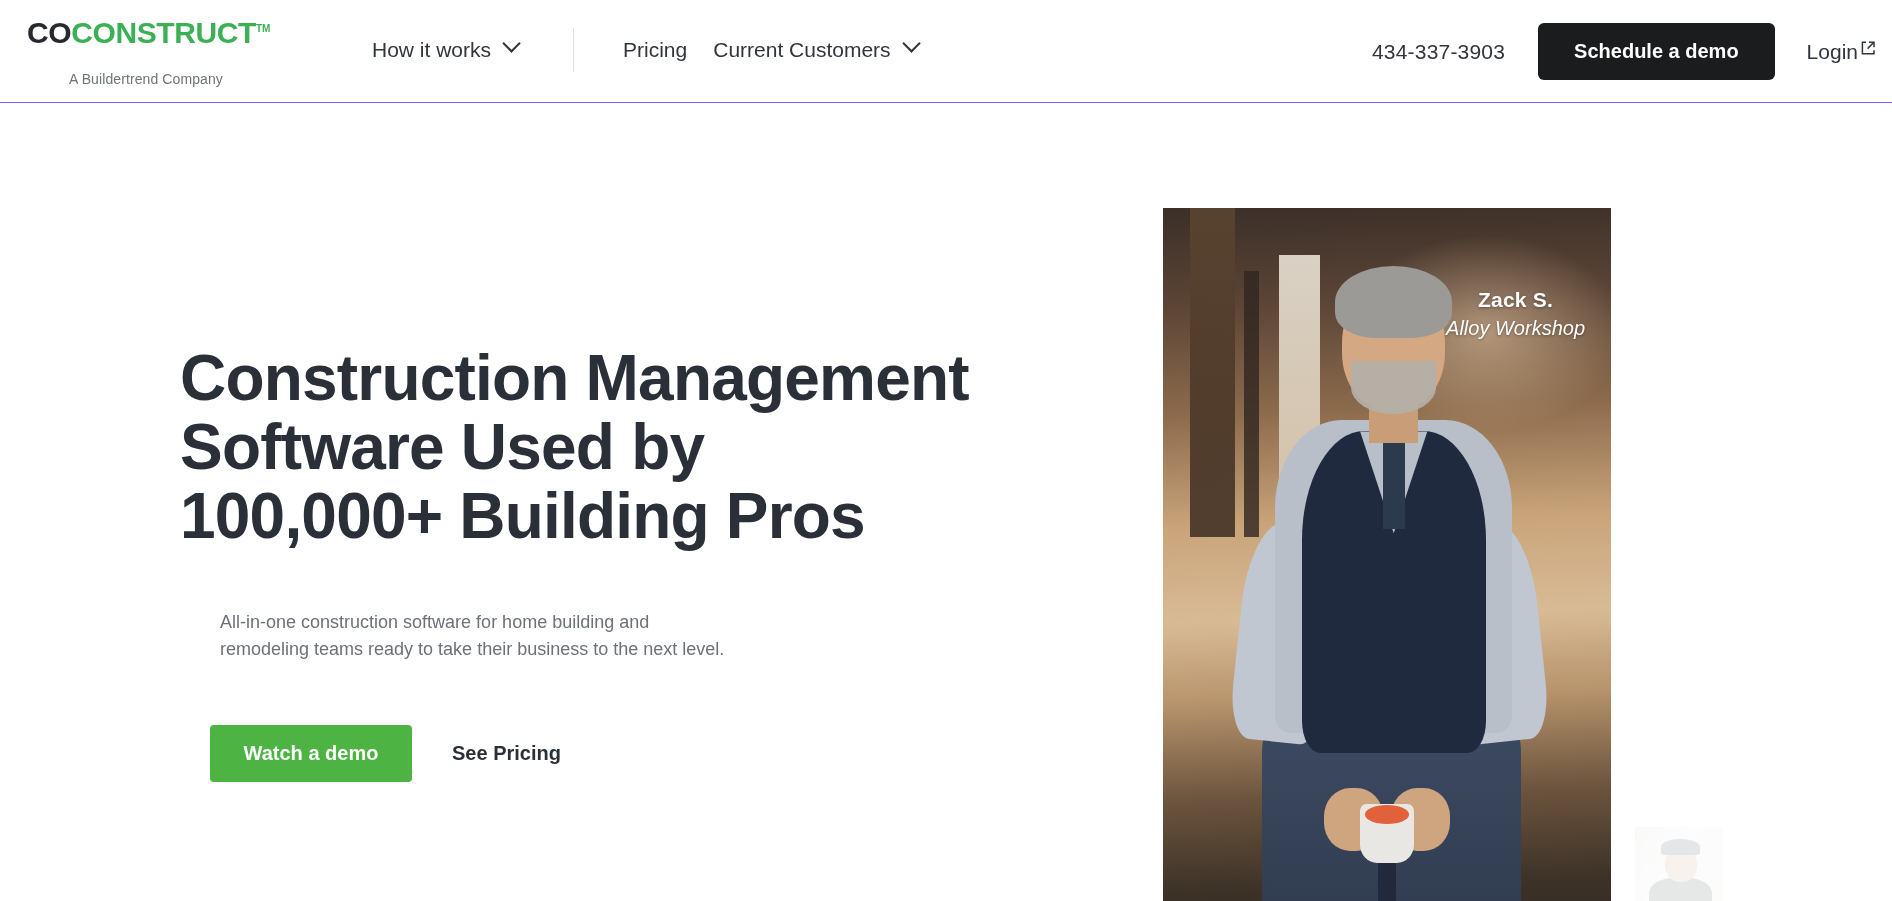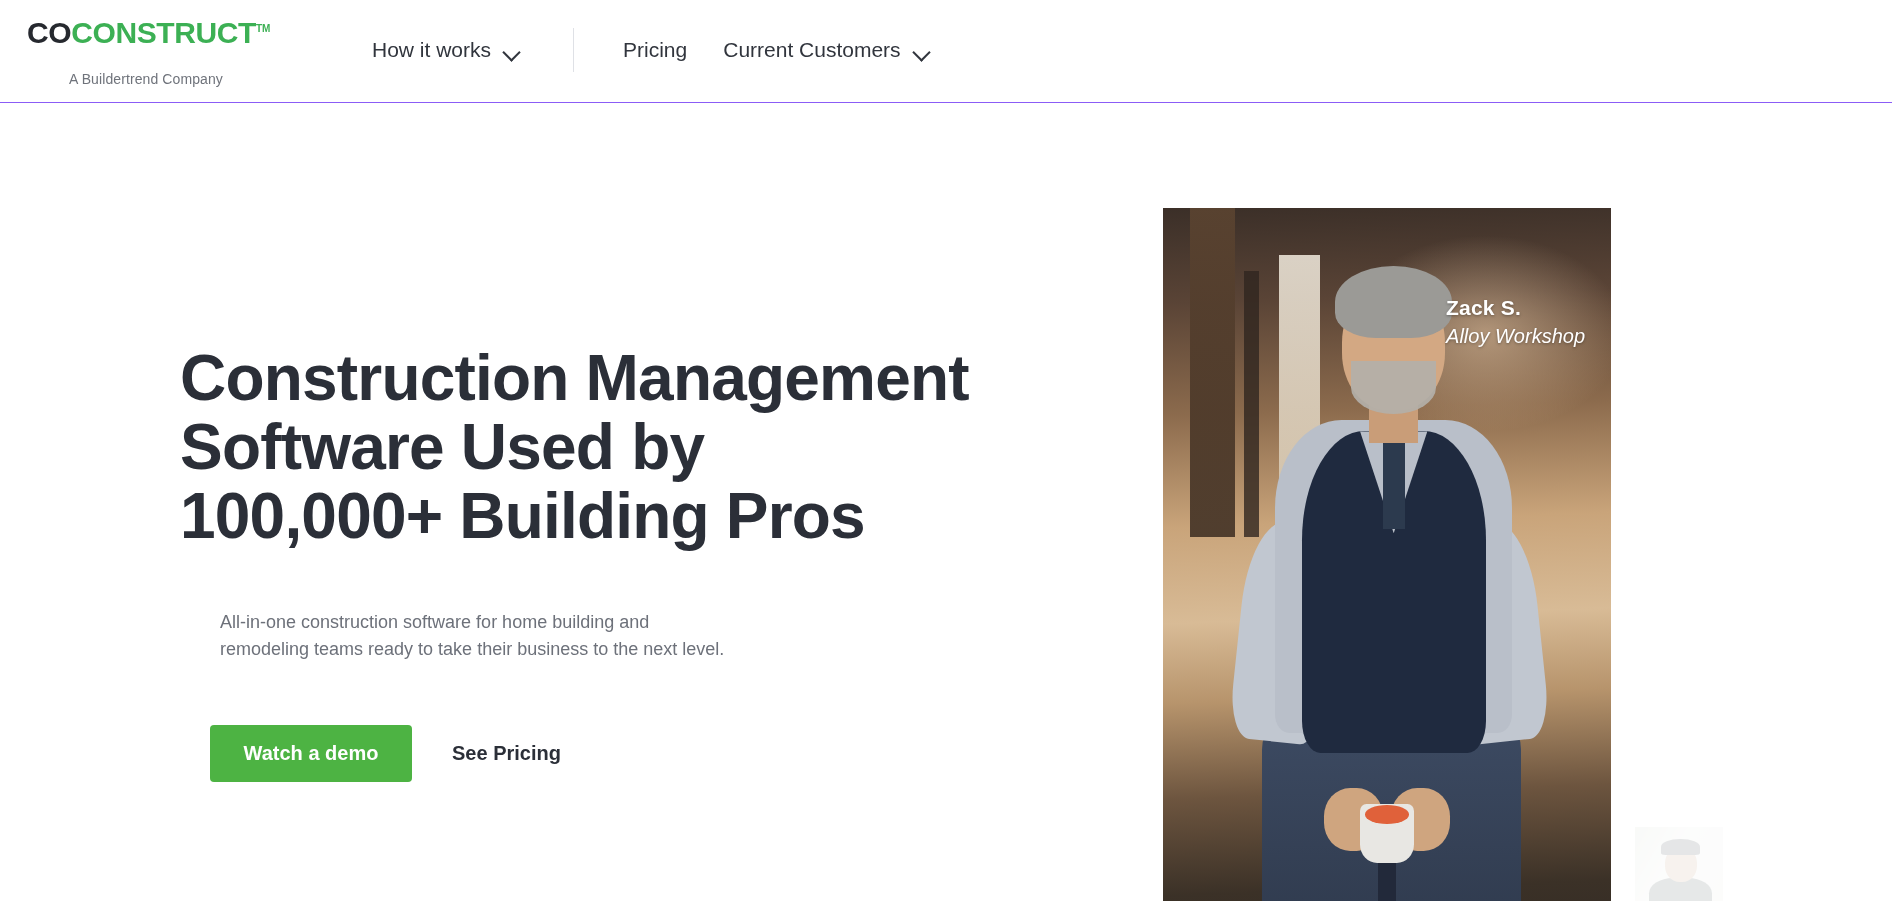--- a/index.html
+++ b/index.html
@@ -56,29 +56,29 @@
   .nav-links {
     position: absolute;
     left: 372px;
     top: 28px;
     display: flex;
     align-items: center;
     height: 44px;
   }
   .nav-item {
     display: flex;
-    align-items: flex-end;
+    align-items: flex-start;
     gap: 13px;
     font-size: 21px;
     color: #31353d;
     cursor: pointer;
     white-space: nowrap;
   }
   .nav-gap-1 { margin-right: 54px; }
-  .nav-gap-2 { margin-right: 36px; }
+  .nav-gap-2 { margin-right: 26px; }
   .nav-divider {
     width: 1px;
     height: 44px;
     background: #dfe1e6;
     margin-right: 49px;
   }
   .chev {
     display: inline-block;
     width: 15px;
     height: 15px;
@@ -360,25 +360,24 @@
     position: absolute;
     left: 45%; top: 76.2%;
     width: 10%; height: 2.4%;
     background: #e0613a;
     border-radius: 50%;
   }
   .photo-caption {
     position: absolute;
     right: 26px;
     top: 80px;
-    text-align: left;
+    text-align: center;
     color: #ffffff;
     text-shadow: 0 1px 3px rgba(0,0,0,.35);
     z-index: 5;
-    margin-top: 8px;
   }
   .cap-name {
     font-size: 21px;
     font-weight: bold;
     letter-spacing: 0.2px;
   }
   .cap-company {
     font-size: 20px;
     font-style: italic;
     margin-top: 5px;
@@ -422,20 +421,32 @@
     <div class="nav-divider"></div>
     <div class="nav-item nav-gap-2">
       <span>Pricing</span>
     </div>
     <div class="nav-item">
       <span>Current Customers</span>
       <span class="chev"></span>
     </div>
   </div>
 
+  <div class="nav-right">
+    <span class="nav-phone">434-337-3903</span>
+    <button class="demo-btn">Schedule a demo</button>
+    <span class="login-link">
+      <span>Login</span>
+      <svg class="ext-icon" viewBox="0 0 16 16">
+        <path d="M6 2.2h-3.6v11.6h11.6v-3.6" fill="none" stroke="#31353d" stroke-width="1.5"></path>
+        <path d="M9 2.2h5v5" fill="none" stroke="#31353d" stroke-width="1.5"></path>
+        <path d="M13.4 2.8L7.6 8.6" fill="none" stroke="#31353d" stroke-width="1.5"></path>
+      </svg>
+    </span>
+  </div>
 </div>
 
 <div class="hero">
 
   <div class="hero-copy">
     <h1 class="hero-title">
       <span>Construction Management</span><br>
       <span>Software Used by</span><br>
       <span>100,000+ Building Pros</span>
     </h1>

